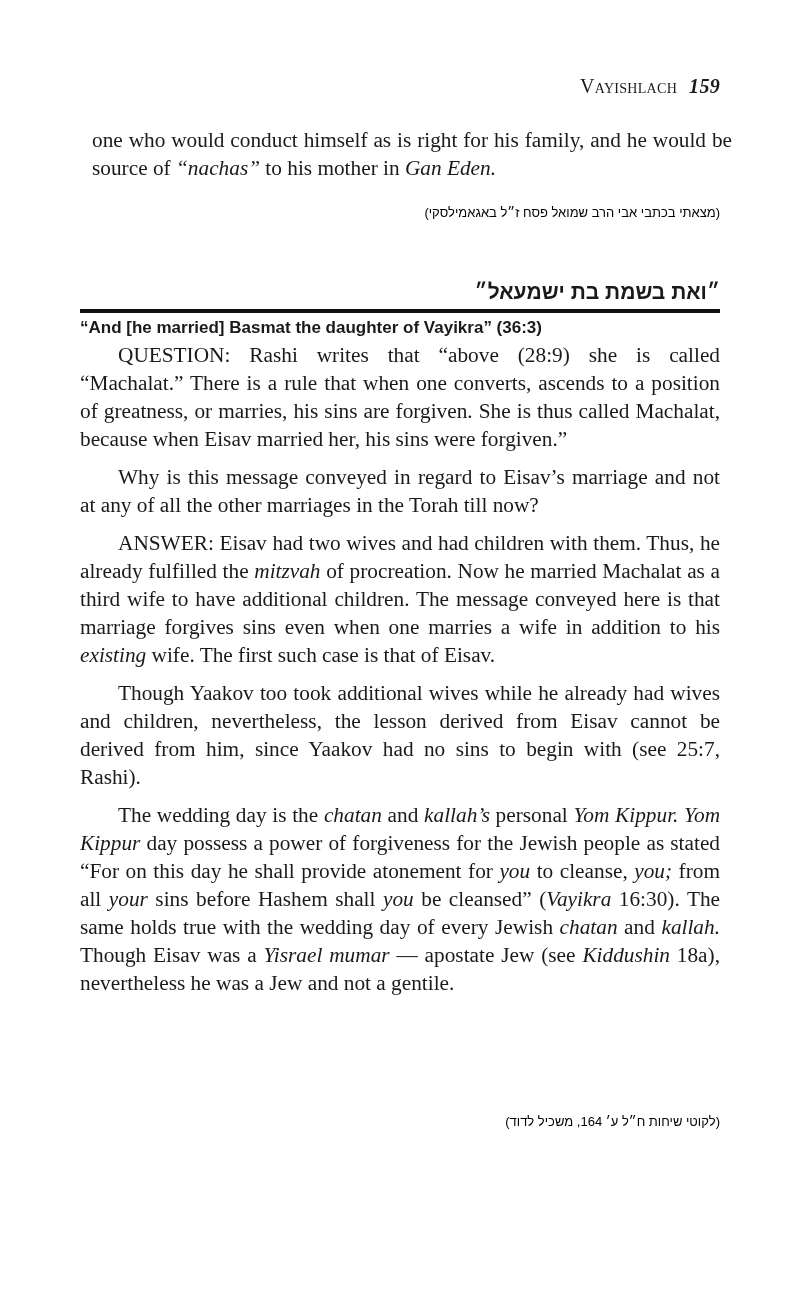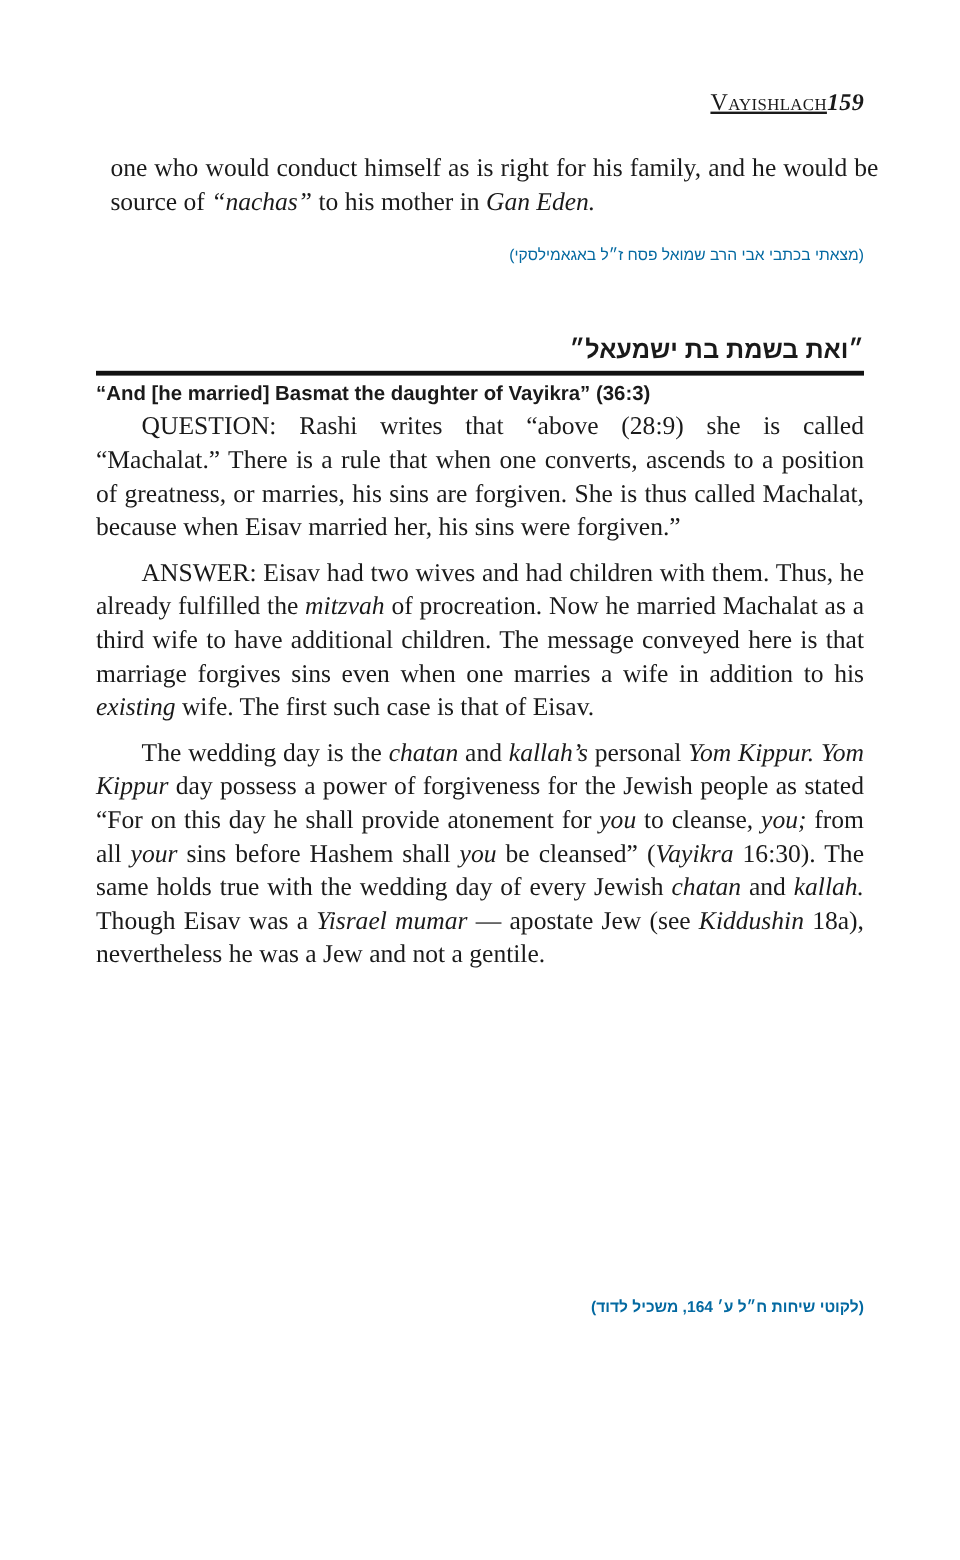--- a/index.html
+++ b/index.html
@@ -1,25 +1,25 @@
 <!DOCTYPE html>
 <html><head>
 <meta charset="utf-8">
 <style>
   html, body { margin: 0; padding: 0; background: #ffffff; }
   body { width: 800px; height: 1300px; position: relative; overflow: hidden; color: #1a1a1a; }
   .page { position: absolute; left: 80px; top: 0; width: 640px; }
   .running-head { position: absolute; top: 75px; right: 0; font-family: "Liberation Serif", serif; font-size: 20px; letter-spacing: 0.3px; }
-  .running-head .title { font-variant: small-caps; margin-right: 0; text-decoration: underline; }
+  .running-head .title { font-variant: small-caps; margin-right: 12px; }
   .running-head .num { font-weight: bold; font-style: italic; }
   .body-text { font-family: "Liberation Serif", serif; font-size: 21.3px; line-height: 28px; text-align: justify; margin: 0; }
   .p1 { position: absolute; top: 126px; left: 12px; width: 640px; }
-  .hebrew-source { font-family: "Liberation Sans", sans-serif; font-size: 13px; direction: rtl; text-align: right; position: absolute; right: 0; color: #0369a1; }
+  .hebrew-source { font-family: "Liberation Sans", sans-serif; font-size: 13px; direction: rtl; text-align: right; position: absolute; right: 0; color: #000000; }
   .src1 { top: 205px; }
-  .src2 { top: 1081px; font-weight: bold; }
+  .src2 { top: 1114px; }
   .hebrew-heading { position: absolute; top: 280px; right: 0; font-family: "Liberation Sans", sans-serif; font-weight: bold; font-size: 21px; direction: rtl; margin-left: 28px; }
   .rule { position: absolute; top: 309px; left: 0; width: 640px; height: 4px; background: #111; }
   .eng-heading { position: absolute; top: 318px; left: 0; font-family: "Liberation Sans", sans-serif; font-weight: bold; font-size: 17px; }
   .article { position: absolute; top: 341px; left: 0; width: 640px; }
   .article p { text-indent: 38px; margin: 0 0 10px 0; }
   em { font-style: italic; }
 </style>
 </head>
 <body>
 
@@ -31,18 +31,20 @@
   <p class="body-text p1"><span>one who would conduct himself as is right for his family, and he would be source of </span><em>“nachas”</em><span> to his mother in </span><em>Gan Eden.</em></p>
 
   <div class="hebrew-source src1">(מצאתי בכתבי אבי הרב שמואל פסח ז״ל באגאמילסקי)</div>
 
   <div class="hebrew-heading">״ואת בשמת בת ישמעאל״</div>
   <div class="rule"></div>
   <div class="eng-heading">“And [he married] Basmat the daughter of Vayikra” (36:3)</div>
 
   <div class="article body-text" id="article">
       <p><span>QUESTION: Rashi writes that “above (28:9) she is called “Machalat.” There is a rule that when one converts, ascends to a position of greatness, or marries, his sins are forgiven. She is thus called Machalat, because when Eisav married her, his sins were forgiven.”</span></p>
+      <p><span>Why is this message conveyed in regard to Eisav’s marriage and not at any of all the other marriages in the Torah till now?</span></p>
       <p><span>ANSWER: Eisav had two wives and had children with them. Thus, he already fulfilled the </span><em>mitzvah</em><span> of procreation. Now he married Machalat as a third wife to have additional children. The message conveyed here is that marriage forgives sins even when one marries a wife in addition to his </span><em>existing</em><span> wife. The first such case is that of Eisav.</span></p>
+      <p><span>Though Yaakov too took additional wives while he already had wives and children, nevertheless, the lesson derived from Eisav cannot be derived from him, since Yaakov had no sins to begin with (see 25:7, Rashi).</span></p>
       <p><span>The wedding day is the </span><em>chatan</em><span> and </span><em>kallah’s</em><span> personal </span><em>Yom Kippur. Yom Kippur</em><span> day possess a power of forgiveness for the Jewish people as stated “For on this day he shall provide atonement for </span><em>you</em><span> to cleanse, </span><em>you;</em><span> from all </span><em>your</em><span> sins before Hashem shall </span><em>you</em><span> be cleansed” (</span><em>Vayikra</em><span> 16:30). The same holds true with the wedding day of every Jewish </span><em>chatan</em><span> and </span><em>kallah.</em><span> Though Eisav was a </span><em>Yisrael mumar</em><span> — apostate Jew (see </span><em>Kiddushin</em><span> 18a), nevertheless he was a Jew and not a gentile.</span></p>
     </div>
 
   <div class="hebrew-source src2">(לקוטי שיחות ח״ל ע׳ 164, משכיל לדוד)</div>
 </div>
 
 </body></html>

